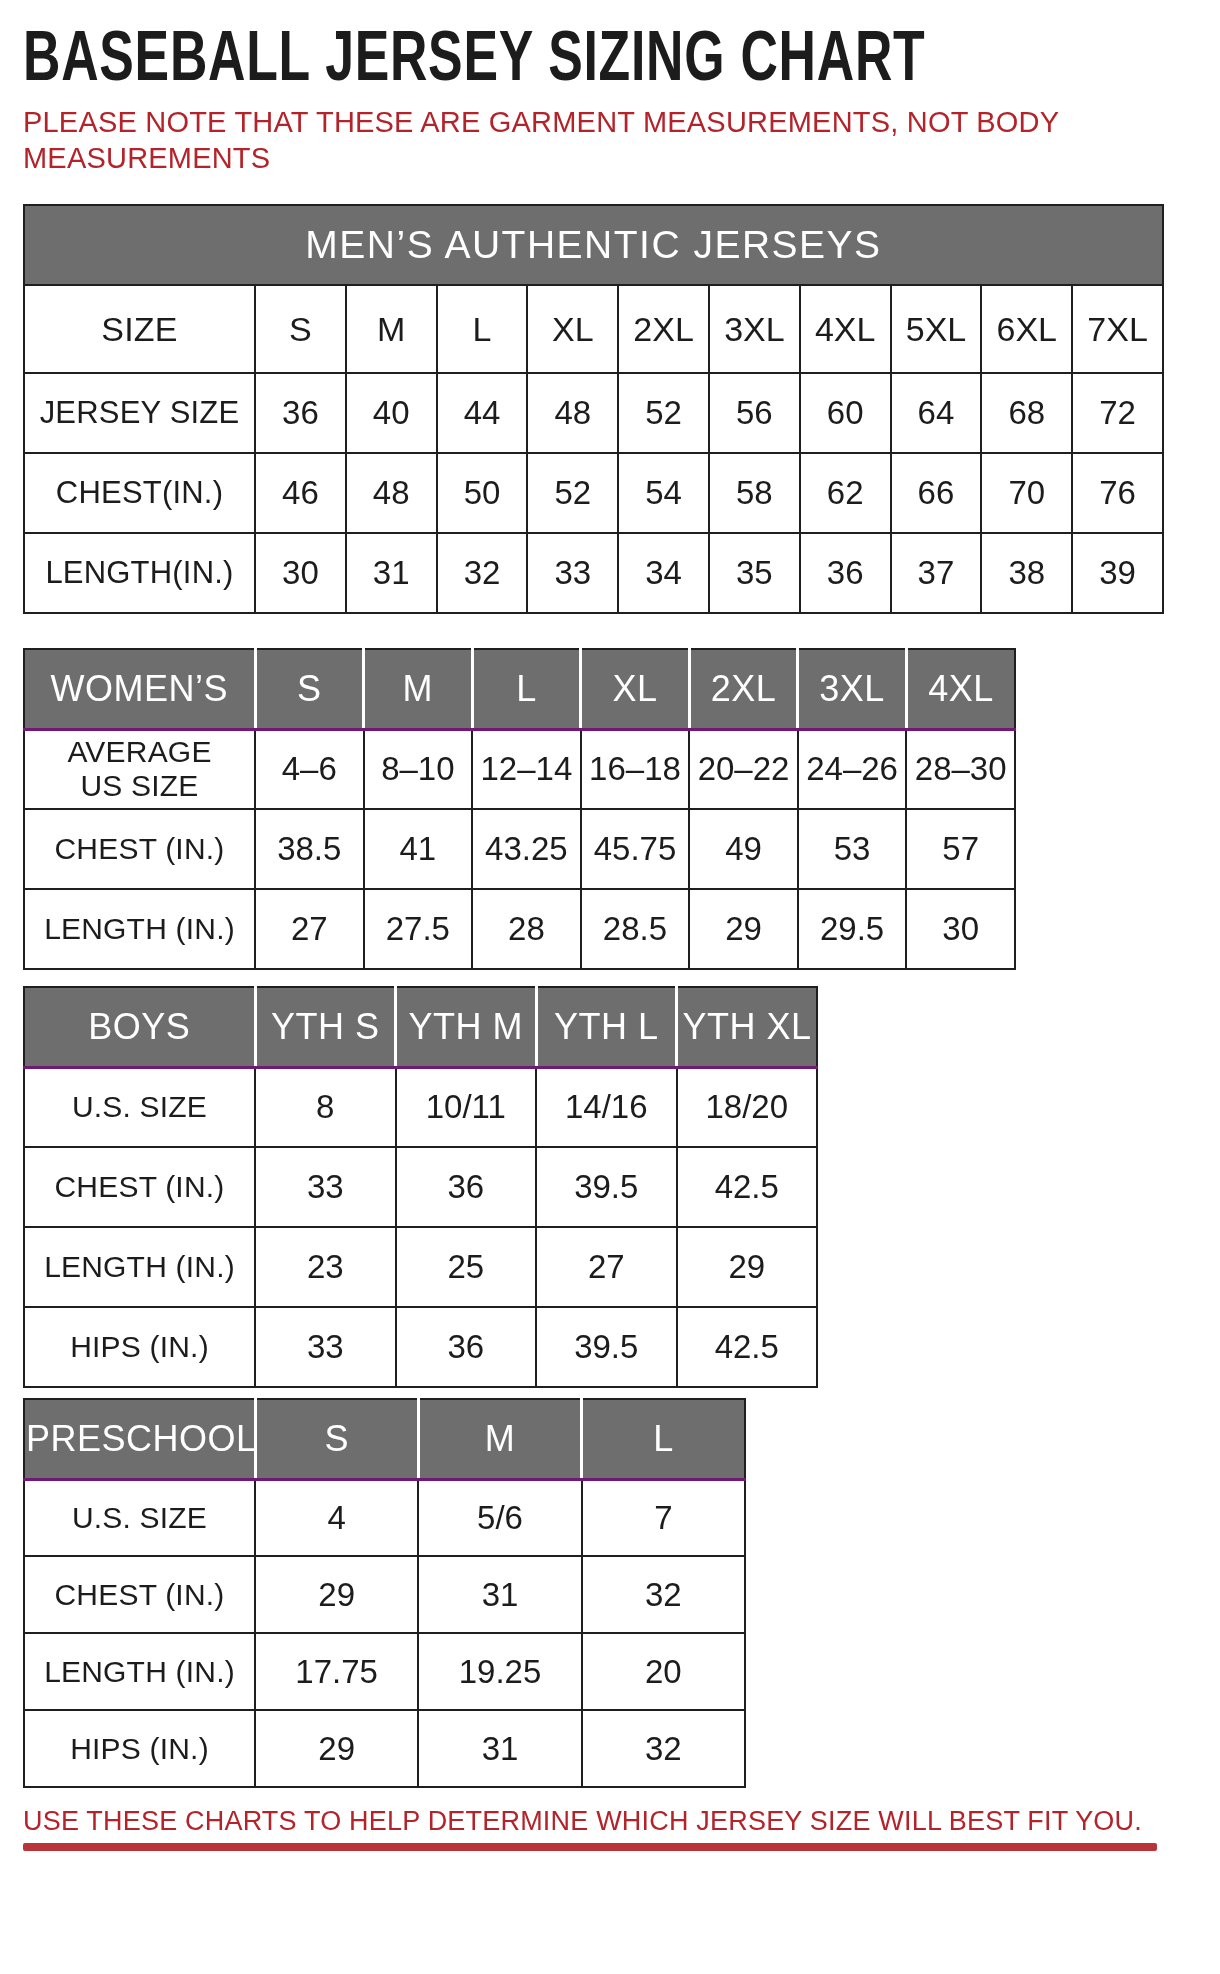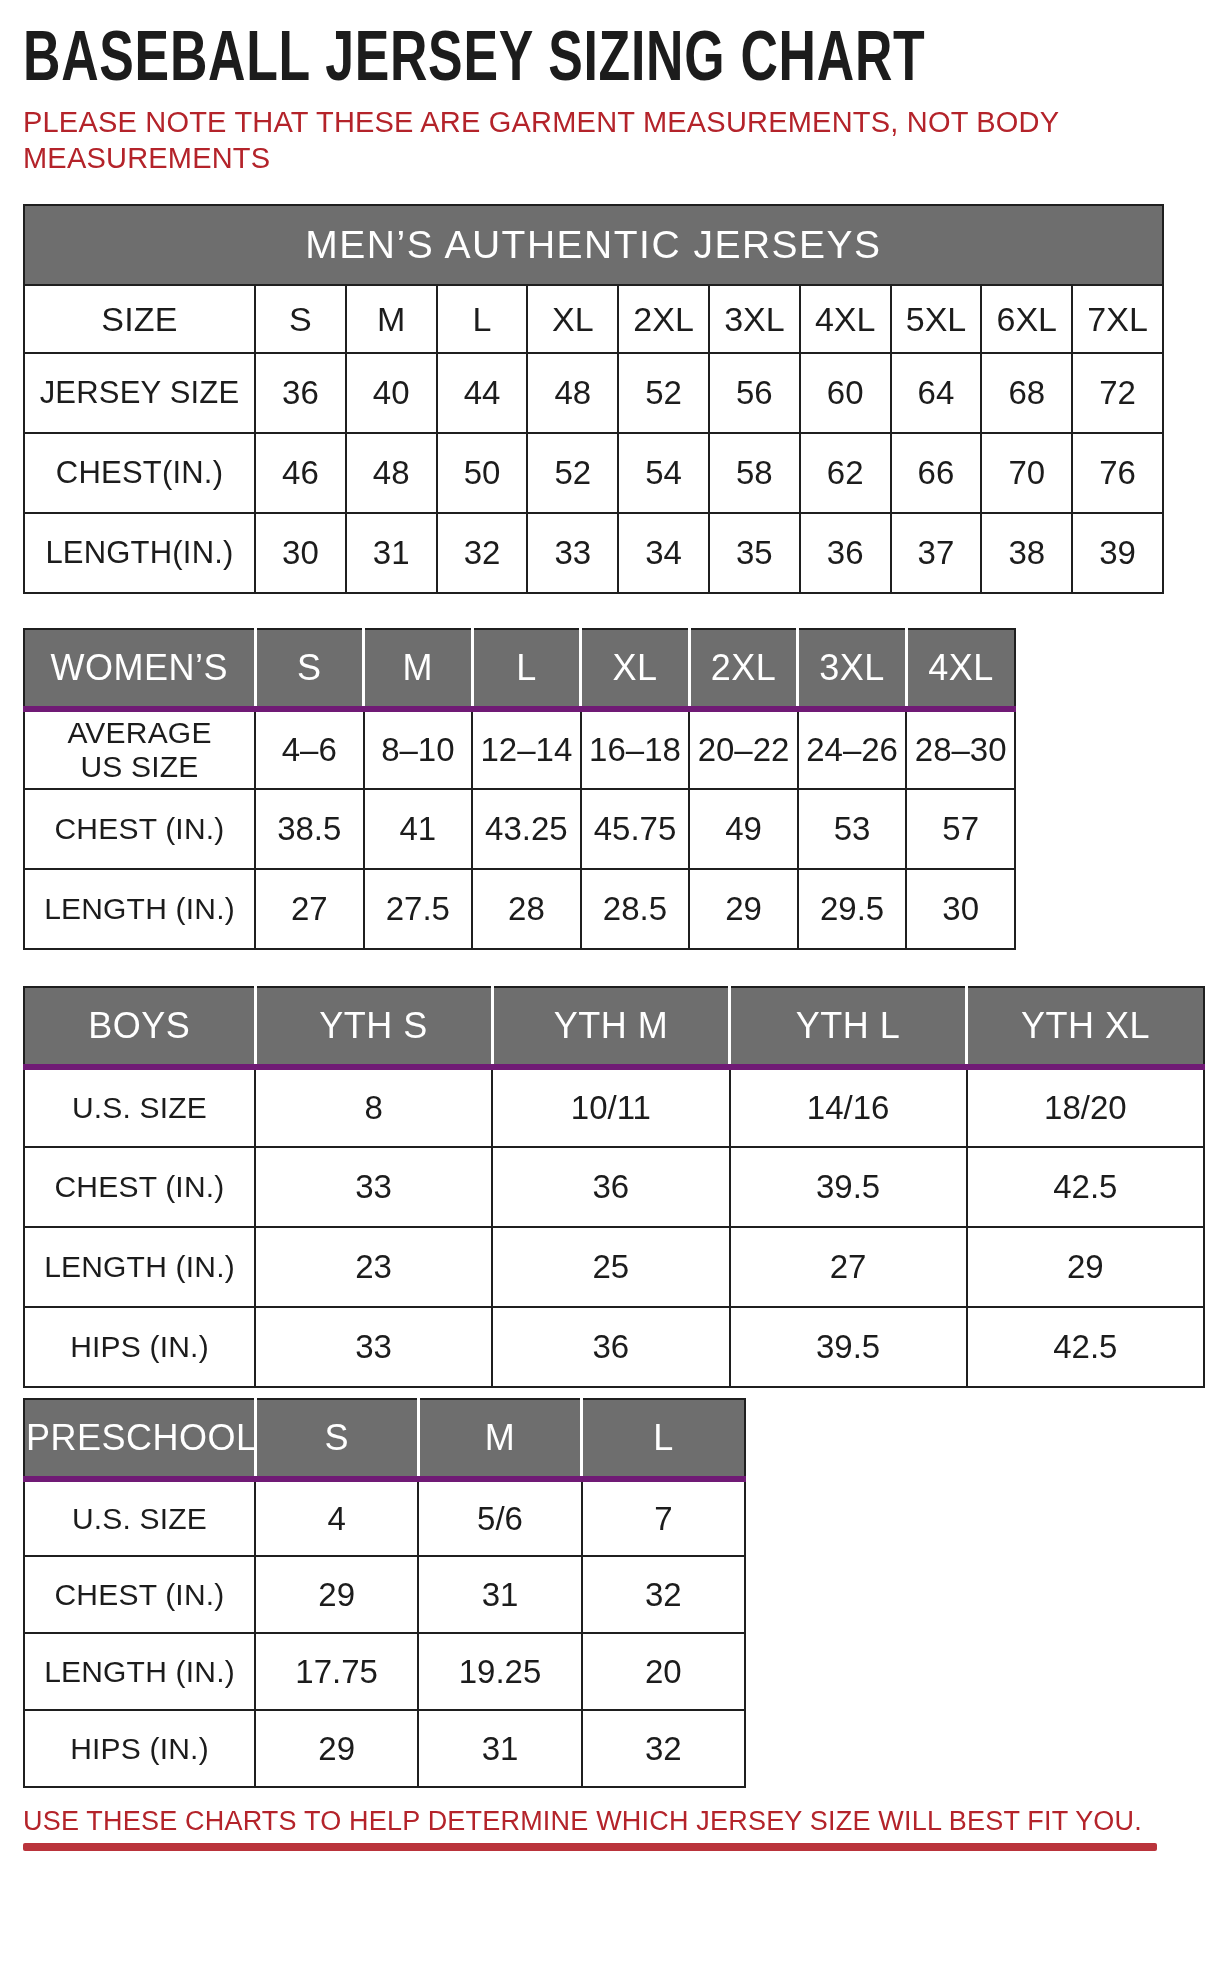--- a/index.html
+++ b/index.html
@@ -38,34 +38,34 @@
     letter-spacing: 0.2px;
   }
 
   table.size-table {
     border-collapse: collapse;
     table-layout: fixed;
     border: 2px solid var(--border);
   }
   .t-mens      { width: 1141px; margin-top: 28px; }
   .t-womens    { width: 993px;  margin-top: 34px; }
-  .t-boys      { width: 1182px;  margin-top: 36px; }
+  .t-boys      { width: 795px;  margin-top: 16px; }
   .t-preschool { width: 723px;  margin-top: 10px; }
   col.label-col { width: 231px; }
 
   th {
     background: var(--header-gray);
     color: #ffffff;
     font-weight: 400;
     font-size: 36px;
     height: 80px;
     text-align: center;
     vertical-align: middle;
     border-top: 2px solid var(--border);
-    border-bottom: 6px solid #701a75;
+    border-bottom: 3px solid #701a75;
     letter-spacing: 0.5px;
   }
   th + th { border-left: 3px solid #ffffff; }
   .t-mens th {
     font-size: 39px;
     letter-spacing: 1.5px;
     border: 2px solid var(--border);
     margin-top: 34px;
   }
 
@@ -76,21 +76,21 @@
     font-size: 33px;
     height: 80px;
     color: var(--text);
   }
   td.row-label {
     font-size: 30px;
     line-height: 34px;
     white-space: pre-line;
     letter-spacing: 0.2px;
   }
-  .t-mens tbody tr:first-child td { height: 68px; font-size: 34px; }
+  .t-mens tbody tr:first-child td { height: 88px; font-size: 34px; }
   .t-mens td.row-label { font-size: 31px; }
   .t-preschool td { height: 77px; }
 
   .footer {
     margin: 18px 0 0 0;
     color: var(--accent-red);
     font-size: 27px;
     font-weight: 500;
     white-space: nowrap;
     letter-spacing: 0.2px;

